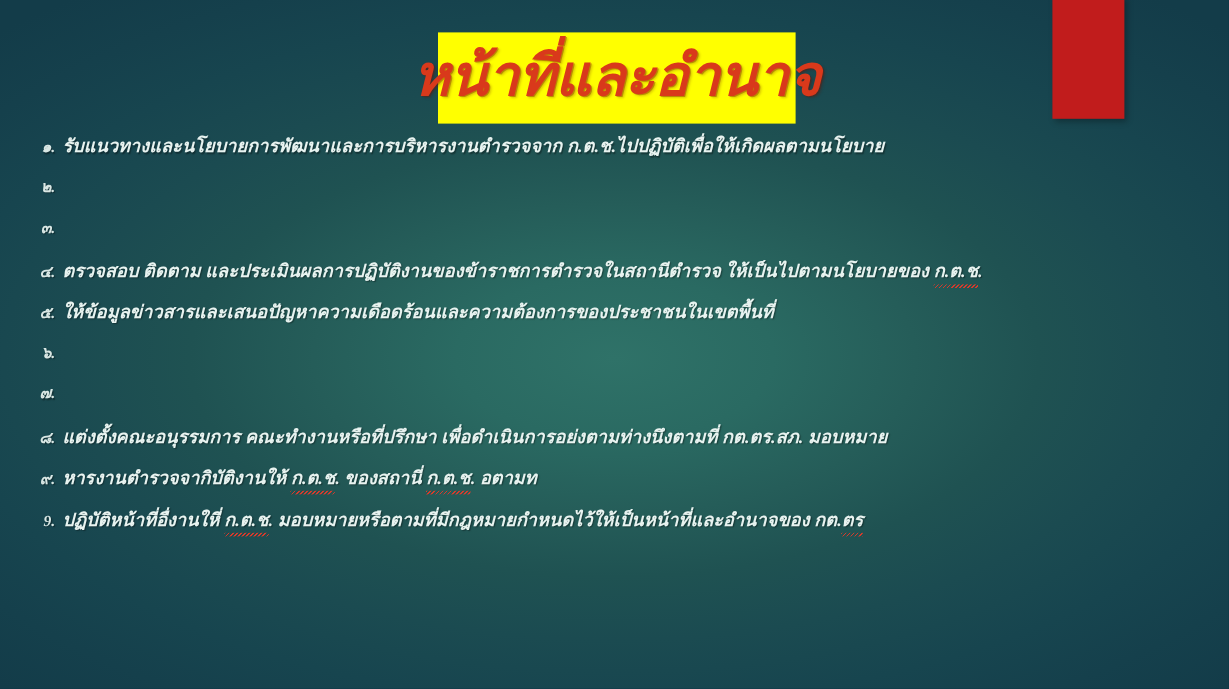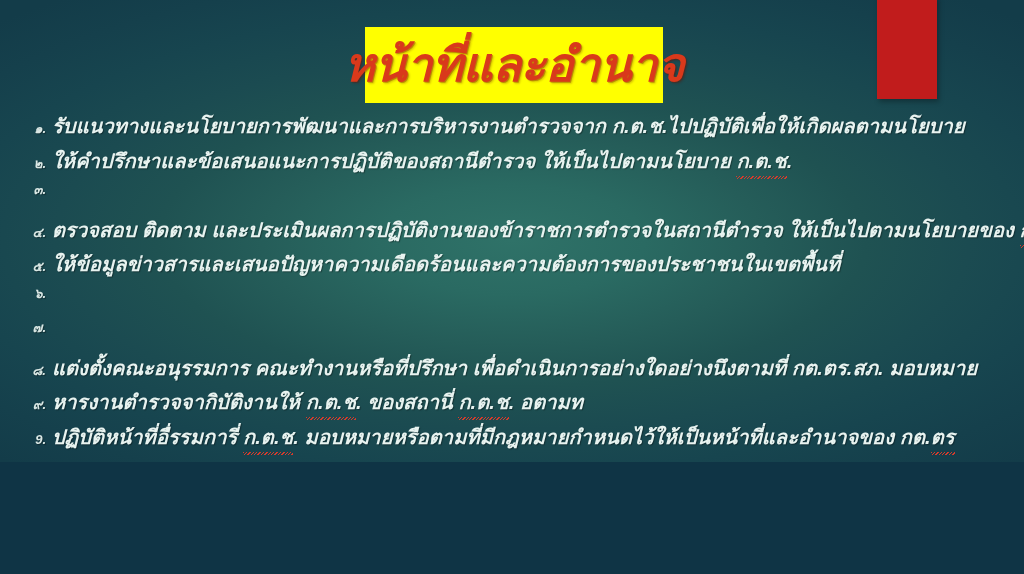--- a/index.html
+++ b/index.html
@@ -4,23 +4,23 @@
 <title>Slide</title>
 <style>
   html, body {
     margin: 0;
     padding: 0;
     background: #0f3445;
   }
   #slide {
     position: relative;
     width: 1024px;
-    height: 462px;
+    height: 574px;
     overflow: hidden;
-    font-family: Liberation Sans, sans-serif;
+    font-family: Liberation Serif, serif;
     
     background:
       radial-gradient(ellipse 72% 66% at 50% 52%,
         #2f7268 0%,
         #2a6a62 18%,
         #255d59 34%,
         #1f5252 48%,
         #1b4b51 62%,
         #17454f 76%,
         #15404c 88%,
@@ -84,21 +84,21 @@
     box-sizing: border-box;
     color: #d9e7e4;
     font-size: 13px;
     font-style: italic;
     font-weight: bold;
     white-space: nowrap;
     text-shadow: 1px 1px 1px rgba(0,0,0,0.35);
   }
   .body {
     color: #e8f3f0;
-    font-size: 20px;
+    font-size: 15px;
     font-style: italic;
     font-weight: bold;
     white-space: nowrap;
     letter-spacing: 0.1px;
     text-shadow: 1px 1px 1px rgba(0,0,0,0.35);
   }
   
   .sp {
     position: relative;
     display: inline-block;
@@ -128,46 +128,45 @@
     <div id="title-text">หน้าที่และอำนาจ</div>
   </div>
 
   <div id="list">
       <div class="row">
         <span class="marker">๑.</span>
         <span class="body"><span>รับแนวทางและนโยบายการพัฒนาและการบริหารงานตำรวจจาก ก.ต.ช.ไปปฏิบัติเพื่อให้เกิดผลตามนโยบาย</span></span>
       </div>
       <div class="row">
         <span class="marker">๒.</span>
-        <span class="body"><span>ให้คำปรึกษาและข้อเสนอแนะการปฏิบัติของสถานีตำรวจ ให้เป็นไปตามนโยบาย </span><span class="sp">ก.ต.ช</span><span>.</span></span>
       </div>
       <div class="row">
         <span class="marker">๓.</span>
       </div>
       <div class="row">
         <span class="marker">๔.</span>
         <span class="body"><span>ตรวจสอบ ติดตาม และประเมินผลการปฏิบัติงานของข้าราชการตำรวจในสถานีตำรวจ ให้เป็นไปตามนโยบายของ </span><span class="sp">ก.ต.ช</span><span>.</span></span>
       </div>
       <div class="row">
         <span class="marker">๕.</span>
         <span class="body"><span>ให้ข้อมูลข่าวสารและเสนอปัญหาความเดือดร้อนและความต้องการของประชาชนในเขตพื้นที่</span></span>
       </div>
       <div class="row">
         <span class="marker">๖.</span>
       </div>
       <div class="row">
         <span class="marker">๗.</span>
       </div>
       <div class="row">
         <span class="marker">๘.</span>
-        <span class="body"><span>แต่งตั้งคณะอนุรรมการ คณะทำงานหรือที่ปรึกษา เพื่อดำเนินการอย่างใดอย่างนึงตามที่ กต.ตร.สภ. มอบหมาย</span></span>
+        <span class="body"><span>แต่งตั้งคณะอนุรรมการ คณะทำงานหรือที่ปรึกษา เพื่อดำเนินการอย่งตามท่างนึงตามที่ กต.ตร.สภ. มอบหมาย</span></span>
       </div>
       <div class="row">
         <span class="marker">๙.</span>
         <span class="body"><span>หารงานตำรวจจากิบัติงานให้ </span><span class="sp">ก.ต.ช</span><span>. ของสถานี่ </span><span class="sp">ก.ต.ช</span><span>. อตามท</span></span>
       </div>
       <div class="row">
         <span class="marker">9.</span>
-        <span class="body"><span>ปฏิบัติหน้าที่อื่รรมการี่ </span><span class="sp">ก.ต.ช</span><span>. มอบหมายหรือตามที่มีกฎหมายกำหนดไว้ให้เป็นหน้าที่และอำนาจของ กต.</span><span class="sp">ตร</span></span>
+        <span class="body"><span>ปฏิบัติหน้าที่อื่งานใหี่ </span><span class="sp">ก.ต.ช</span><span>. มอบหมายหรือตามที่มีกฎหมายกำหนดไว้ให้เป็นหน้าที่และอำนาจของ กต.</span><span class="sp">ตร</span></span>
       </div>
     </div>
 
 </div>
 
 </body></html>

